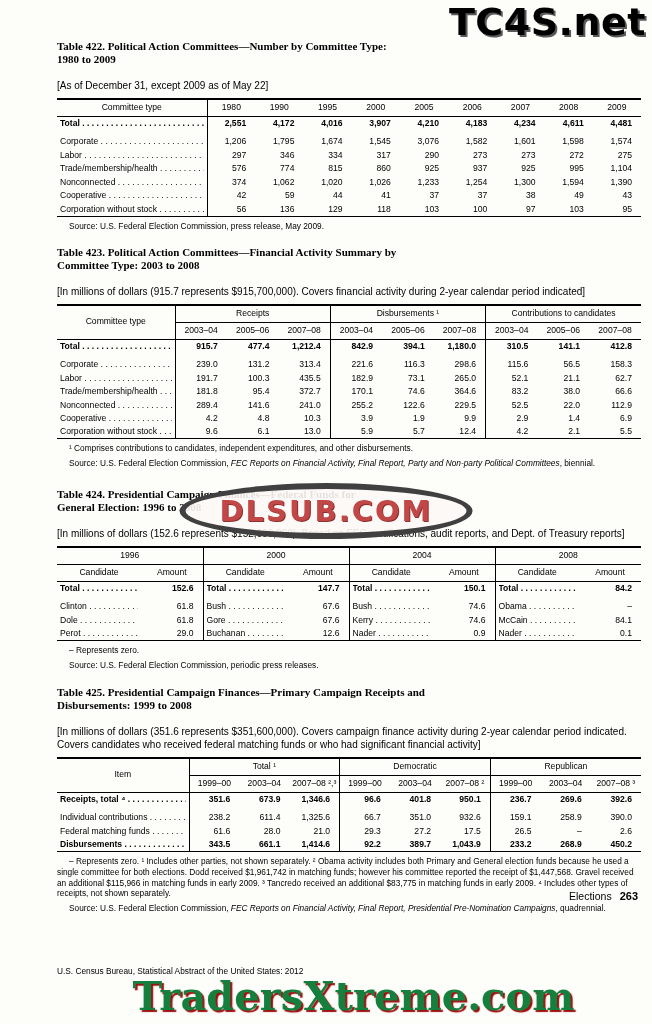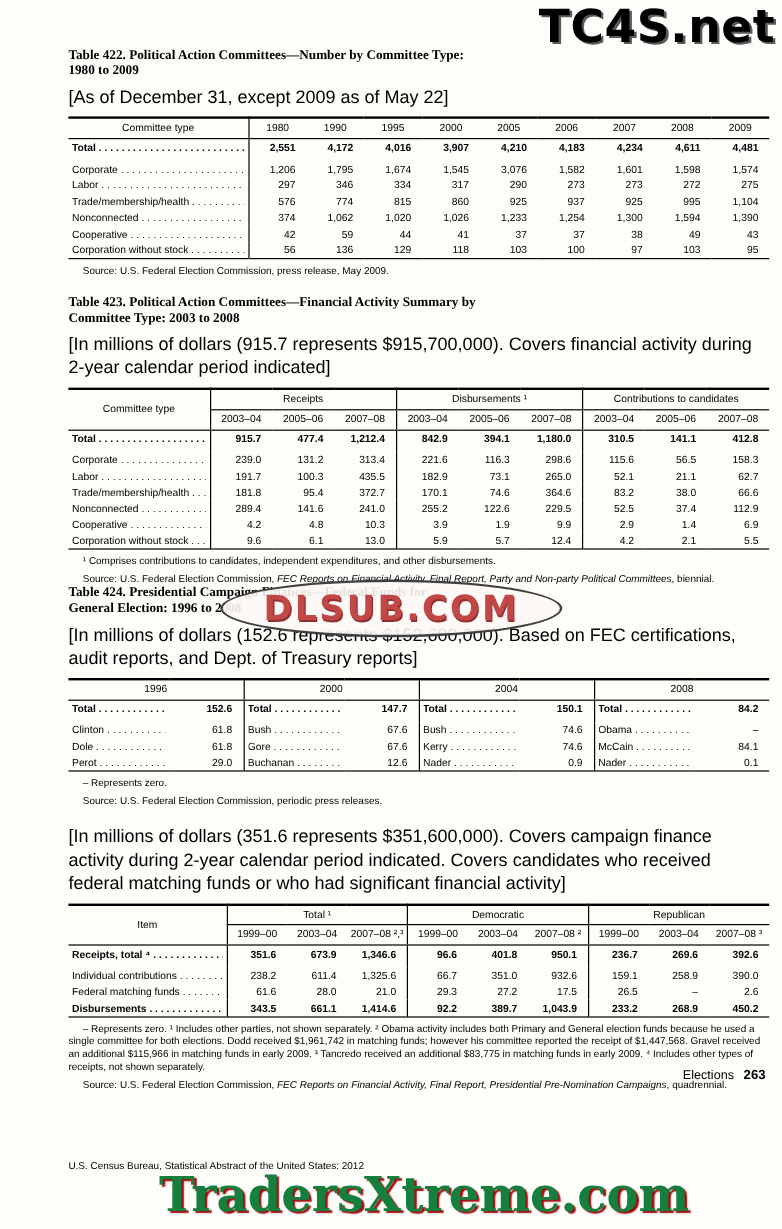--- a/index.html
+++ b/index.html
@@ -9,21 +9,21 @@
     background:#fdfdfa; color:#000;
     font-family:"Liberation Sans", sans-serif;
   }
   .abs { position:absolute; }
   .block { position:absolute; left:57px; width:584px; }
 
   .tbl-title {
     font-family:"Liberation Serif", serif; font-weight:700;
     font-size:11px; line-height:1.22; margin:0 0 5px 0;
   }
-  .bracket { font-size:15px; line-height:1.3; margin:2px 0 6px 0; }
+  .bracket { font-size:10px; line-height:1.3; margin:12px 0 6px 0; }
 
   table {
     width:100%; border-collapse:collapse; table-layout:fixed;
     font-size:8.6px; line-height:1.22;
     border-top:2.2px solid #000; border-bottom:1.4px solid #000;
   }
   th,td { padding:1.5px 3px; }
   thead th { font-weight:400; text-align:center; vertical-align:middle; line-height:1.15; padding:3px 2px; }
   thead tr:last-child th { border-bottom:1px solid #000; }
   thead th.stub { border-bottom:1px solid #000; }
@@ -42,21 +42,21 @@
   .src, .fnote { font-size:8.3px; line-height:1.3; margin:4px 0 0 0; text-indent:12px; }
   .ital { font-style:italic; }
 
   .wm-top {
     top:0px; right:6px; z-index:9;
     font-family:"DejaVu Sans", sans-serif; font-weight:900; font-size:38px;
     color:#000000; text-shadow:2px 2px 0 #5a5a5a; letter-spacing:0.5px;
   }
   .wm-mid {
     top:483px; left:50%; transform:translateX(-50%); z-index:9;
-    border:2px solid #404040; border-radius:50%;
+    border:6px solid #404040; border-radius:50%;
     padding:5px 34px; background:rgba(253,248,246,0.9);
   }
   .wm-mid-text {
     font-family:"DejaVu Sans", sans-serif; font-weight:800; font-size:29px;
     letter-spacing:2px; color:#c24848; text-shadow:1px 1px 0 #8f2f2f;
   }
   .wm-bottom {
     bottom:5px; left:0; right:0; z-index:9; text-align:center; padding-left:55px;
     font-family:"DejaVu Serif", serif; font-weight:700; font-size:40px;
     color:#15803d; text-shadow:2px 2px 1px #9d0f0f;
@@ -334,21 +334,21 @@
               <span class="leader"></span>
             </div>
           </td>
           <td class="num grp">289.4</td>
           <td class="num">141.6</td>
           <td class="num">241.0</td>
           <td class="num grp">255.2</td>
           <td class="num">122.6</td>
           <td class="num">229.5</td>
           <td class="num grp">52.5</td>
-          <td class="num">37.4</td>
+          <td class="num">22.0</td>
           <td class="num">112.9</td>
         </tr>
         <tr class="">
           <td class="lbl">
             <div class="lblwrap">
               <span class="txt">Cooperative</span>
               <span class="leader"></span>
             </div>
           </td>
           <td class="num grp">4.2</td>
@@ -398,20 +398,30 @@
         <col style="width:84px">
         <col>
       </colgroup>
     <thead>
       <tr>
         <th colspan="2" class="gtop">1996</th>
         <th colspan="2" class="gtop grp">2000</th>
         <th colspan="2" class="gtop grp">2004</th>
         <th colspan="2" class="gtop grp">2008</th>
       </tr>
+      <tr>
+        <th>Candidate</th>
+        <th>Amount</th>
+        <th class="grp">Candidate</th>
+        <th>Amount</th>
+        <th class="grp">Candidate</th>
+        <th>Amount</th>
+        <th class="grp">Candidate</th>
+        <th>Amount</th>
+      </tr>
     </thead>
     <tbody>
         <tr class="bold gap">
           <td class="lbl">
             <div class="lblwrap">
               <span class="txt">Total</span>
               <span class="leader"></span>
             </div>
           </td>
           <td class="num">152.6</td>
@@ -527,20 +537,21 @@
           </td>
           <td class="num">0.1</td>
         </tr>
       </tbody>
   </table>
   <p class="fnote">– Represents zero.</p>
   <p class="src">Source: U.S. Federal Election Commission, periodic press releases.</p>
 </div>
 
 <div class="block" style="top:686px">
+  <h2 class="tbl-title"><span>Table 425. Presidential Campaign Finances—Primary Campaign Receipts and</span><br><span>Disbursements: 1999 to 2008</span></h2>
   <p class="bracket">[In millions of dollars (351.6 represents $351,600,000). Covers campaign finance activity during 2-year calendar period indicated. Covers candidates who received federal matching funds or who had significant financial activity]</p>
   <table>
     <colgroup>
         <col style="width:132px">
         <col>
         <col>
         <col>
         <col>
         <col>
         <col>

